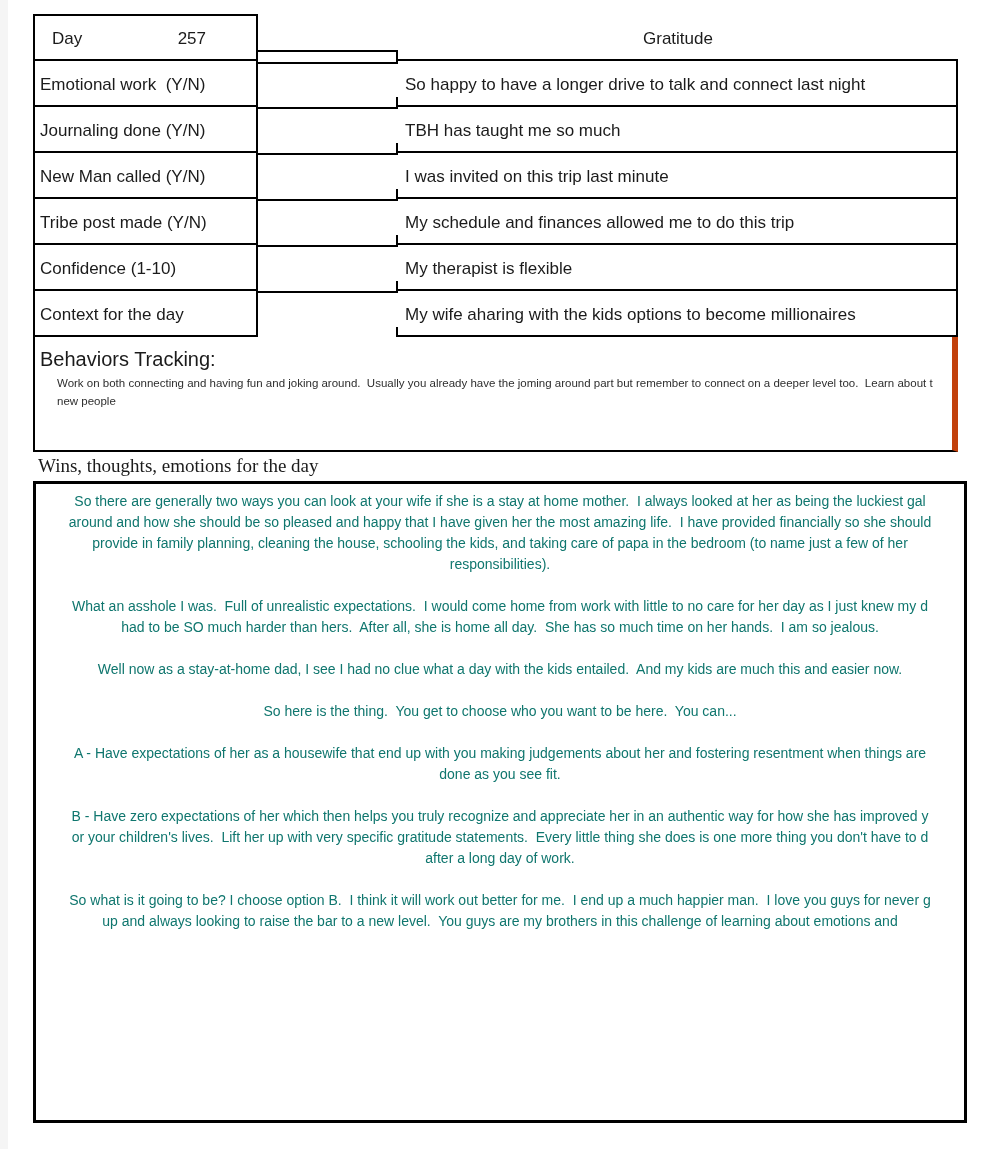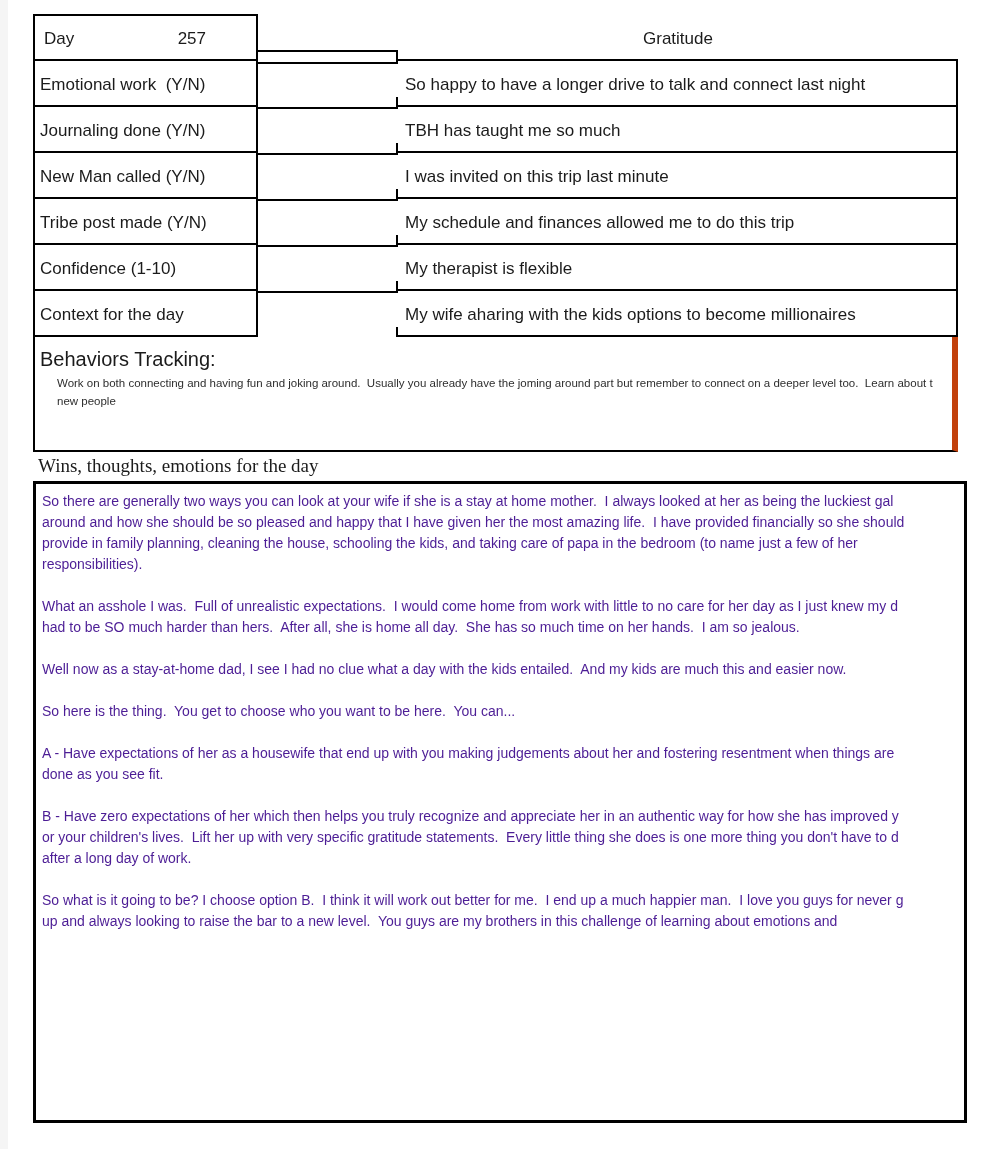--- a/index.html
+++ b/index.html
@@ -21,21 +21,21 @@
     box-sizing:border-box;display:flex;align-items:flex-end;
     font-size:17px;line-height:20px;white-space:pre;overflow:hidden;
     padding-bottom:10px;background:#fff;
   }
   .b-l{border-left:2px solid #000;} .b-r{border-right:2px solid #000;}
   .b-t{border-top:2px solid #000;}  .b-b{border-bottom:2px solid #000;}
   .lab{padding-left:5px;text-align:center;}
   .val{justify-content:center;margin-top:36px;}
   .grat{padding-left:7px;}
   .gh{justify-content:center;}
-  .daycell{justify-content:space-between;padding-left:9px;padding-right:50px;}
+  .daycell{justify-content:space-between;padding-left:17px;padding-right:50px;}
 
   
   .behaviors{
     position:absolute;left:33px;top:337px;width:925px;height:115px;
     box-sizing:border-box;background:#fff;
     border-left:2px solid #000;border-right:6px solid #c2410c;border-bottom:2px solid #000;
     overflow:hidden;
   }
   .behaviors-title{font-size:20px;margin:11px 0 3px 5px;white-space:pre;}
   .note-line{font-size:11.5px;line-height:18px;padding-left:22px;white-space:pre;overflow:hidden;color:#2e2e2e;}
@@ -48,21 +48,21 @@
   .wins-title{font-size:19px;padding:3px 0 0 5px;white-space:pre;}
 
   
   .wins-box{
     position:absolute;left:33px;top:481px;width:934px;height:642px;
     box-sizing:border-box;background:#fff;border:3px solid #000;
     padding:7px 6px 0 6px;overflow:hidden;
   }
   .bodyline{
     font-size:14px;line-height:21px;min-height:21px;
-    white-space:pre;overflow:hidden;color:#4c1d95;
+    white-space:pre;overflow:hidden;color:#0f766e;text-align:center;
   }
 </style>
 </head>
 <body>
 
 <div class="edge-strip"></div>
 
 <div class="track-table">
 
   <div class="cell daycell b-l b-r b-t b-b">

